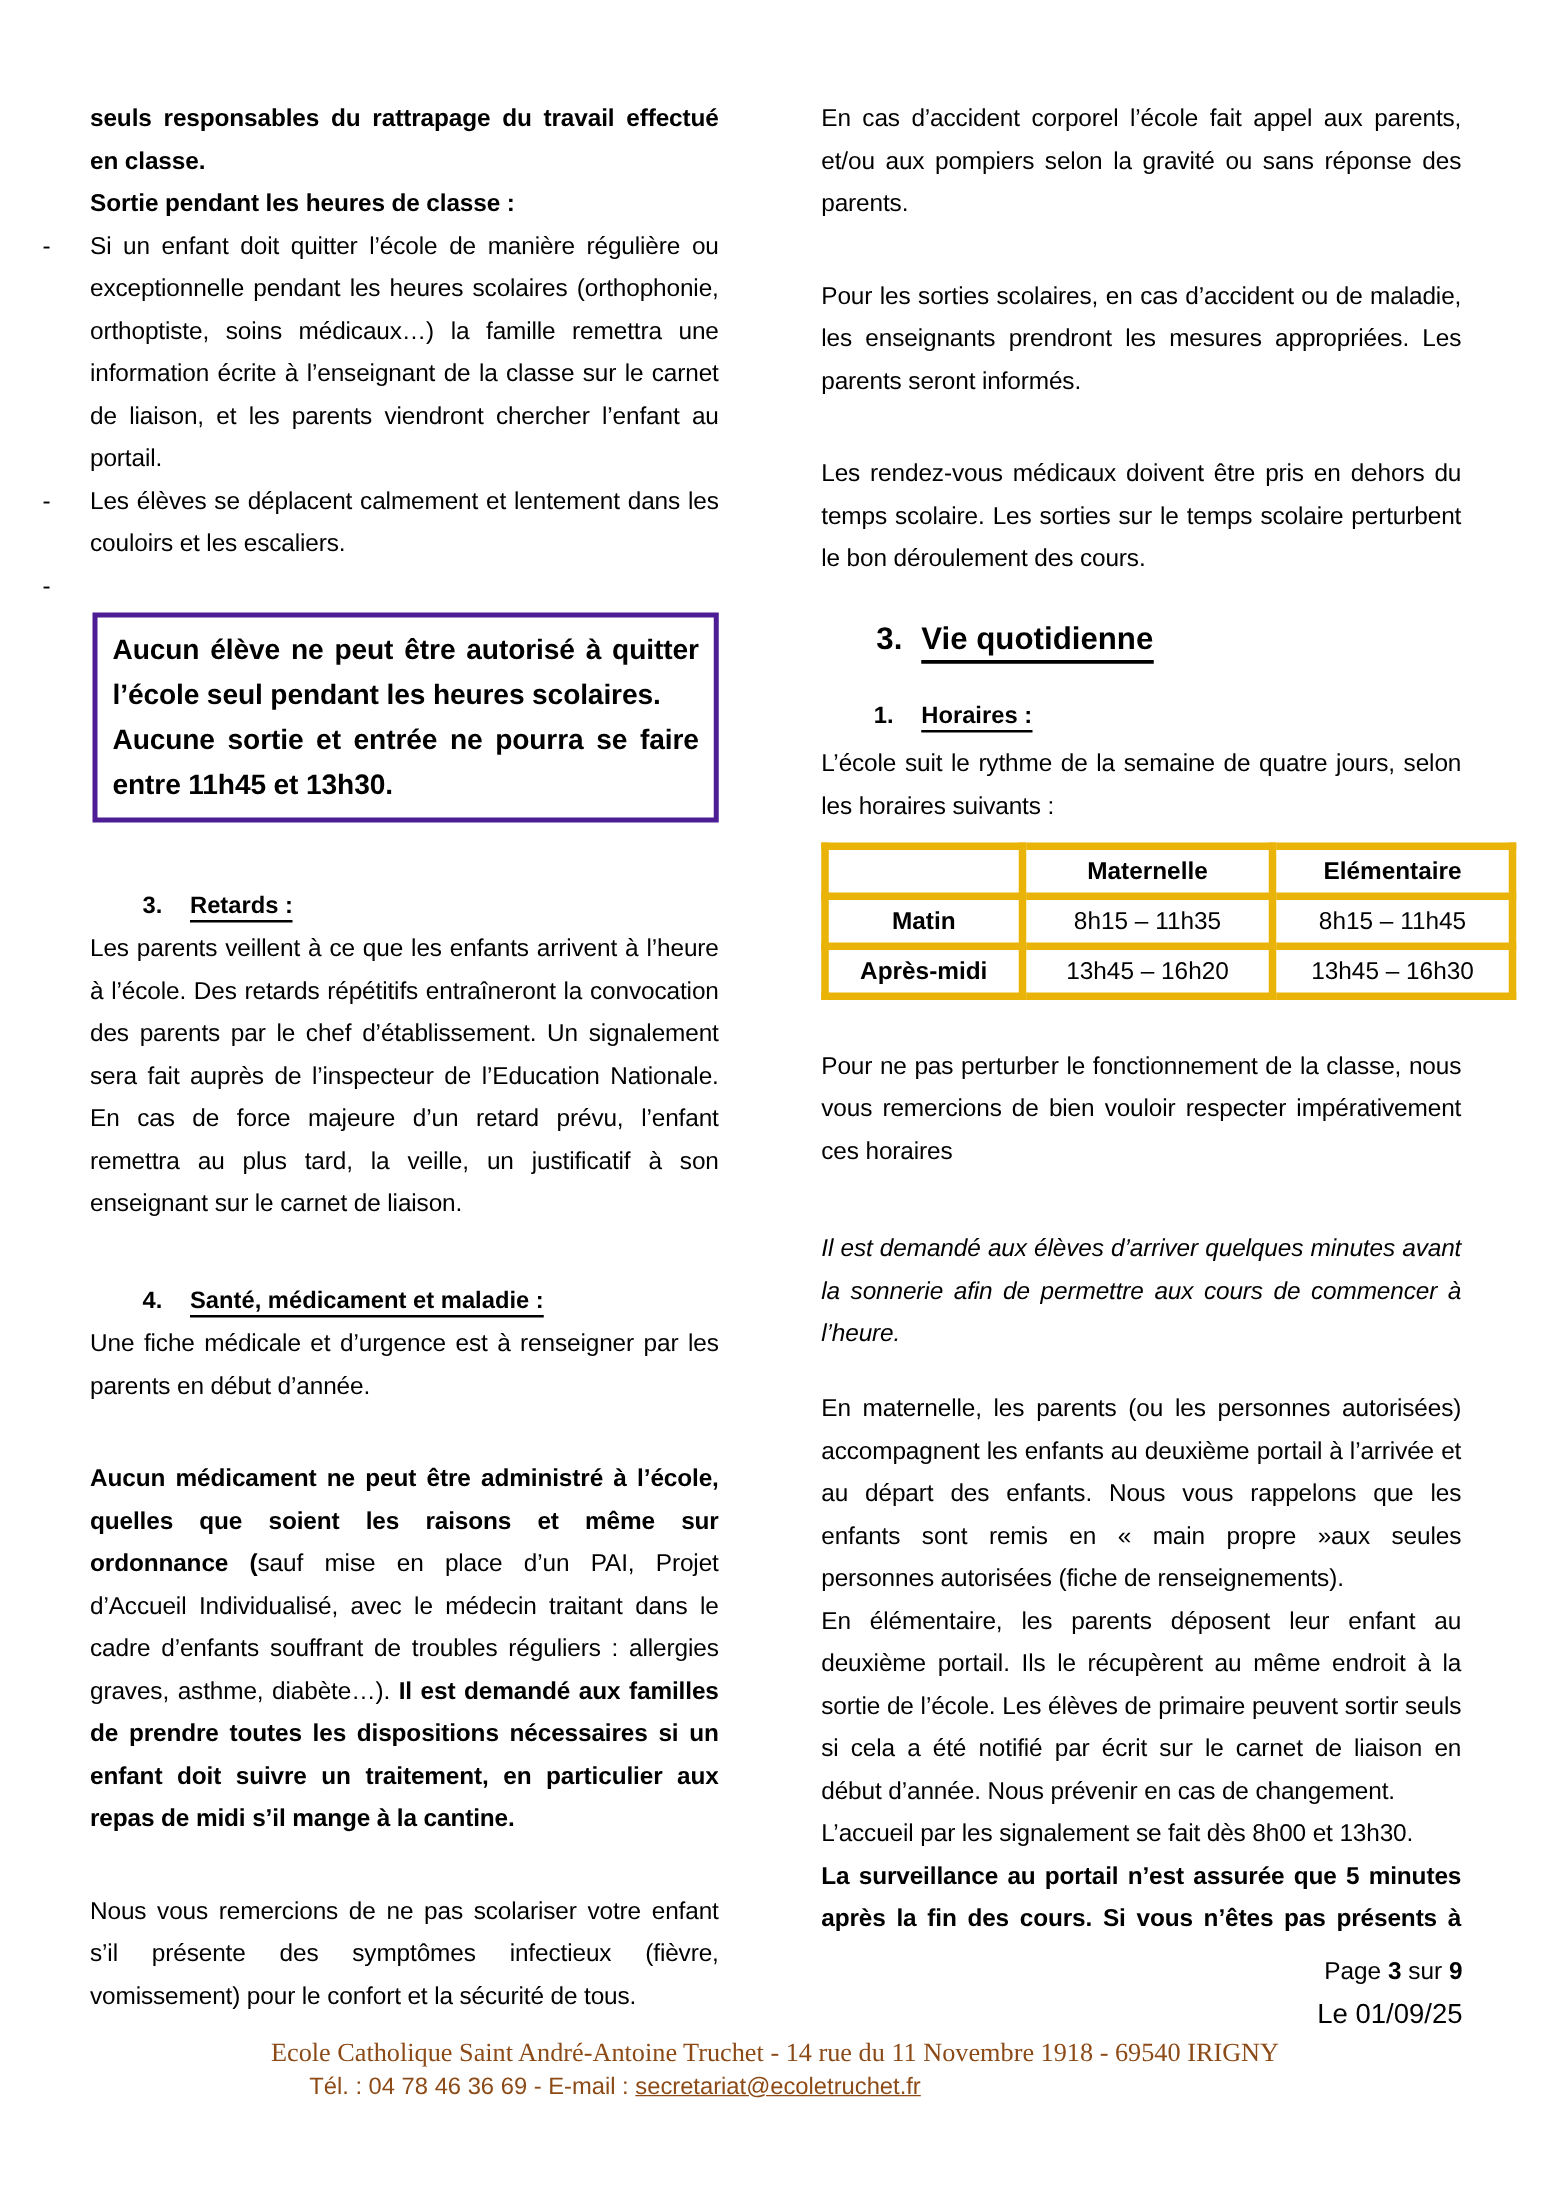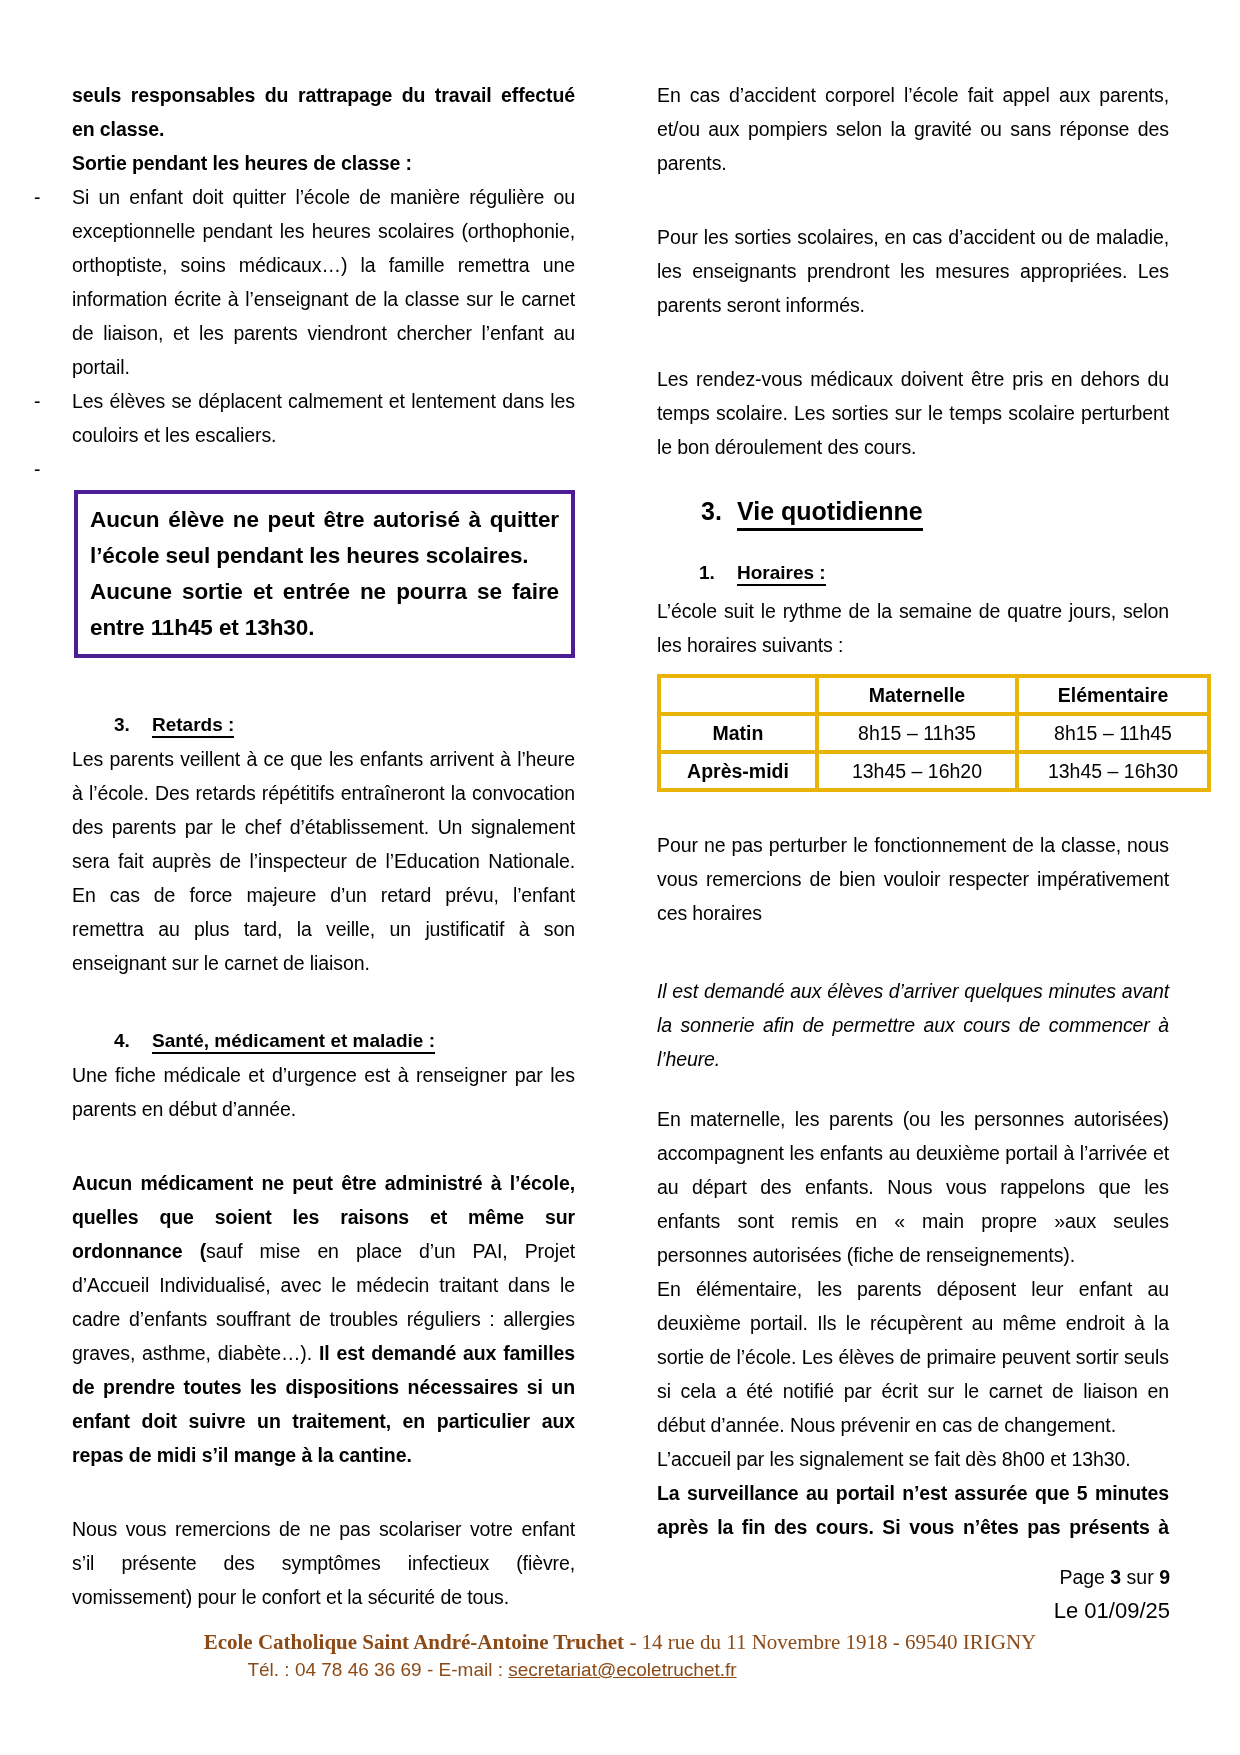--- a/index.html
+++ b/index.html
@@ -25,28 +25,28 @@
   .subheading .num{display:inline-block;width:38px;}
   .subheading .label{border-bottom:2px solid #000;padding-bottom:1px;}
   .mt-retards{margin-top:50px;}
   .mt-sante{margin-top:44px;}
   .main-heading{margin:24px 0 0 0;padding-left:44px;font-size:25px;font-weight:bold;line-height:46px;}
   .main-heading .num{display:inline-block;width:36px;}
   .main-heading .label{border-bottom:3px solid #000;padding-bottom:3px;}
   .mt-horaires{margin-top:22px;}
   .intro-after-heading{margin-top:4px;}
   .timetable{margin-top:12px;border-collapse:collapse;width:550px;table-layout:fixed;}
-  .timetable td{border:4px solid #eab308;text-align:center;font-size:19.5px;line-height:22px;padding:4px 2px;height:26px;}
+  .timetable td{border:6px solid #eab308;text-align:center;font-size:19.5px;line-height:22px;padding:4px 2px;height:26px;}
   .timetable .hdr,.timetable .rowhdr{font-weight:bold;}
   .force-justify{text-align-last:justify;}
   .page-num{position:absolute;top:1566px;right:70px;font-size:19.5px;}
   .date-line{position:absolute;top:1598px;right:70px;font-size:22px;}
   .school-line{position:absolute;top:1630px;left:0;width:1240px;text-align:center;
     font-family:"Liberation Serif","DejaVu Serif",serif;font-size:21px;color:#8C4A17;}
-  .school-line .name{font-weight:bold;}
+  .school-line .name{font-weight:normal;}
   .contact-line{position:absolute;top:1659px;left:0;width:984px;text-align:center;
     font-size:19px;color:#8C4A17;}
   .contact-line a{color:#8C4A17;text-decoration:underline;cursor:pointer;}
 </style>
 </head>
 <body>
 
 <div class="col" id="col-left">
   <p class="para bold">seuls responsables du rattrapage du travail effectué en classe.</p>
   <p class="para bold">Sortie pendant les heures de classe :</p>

